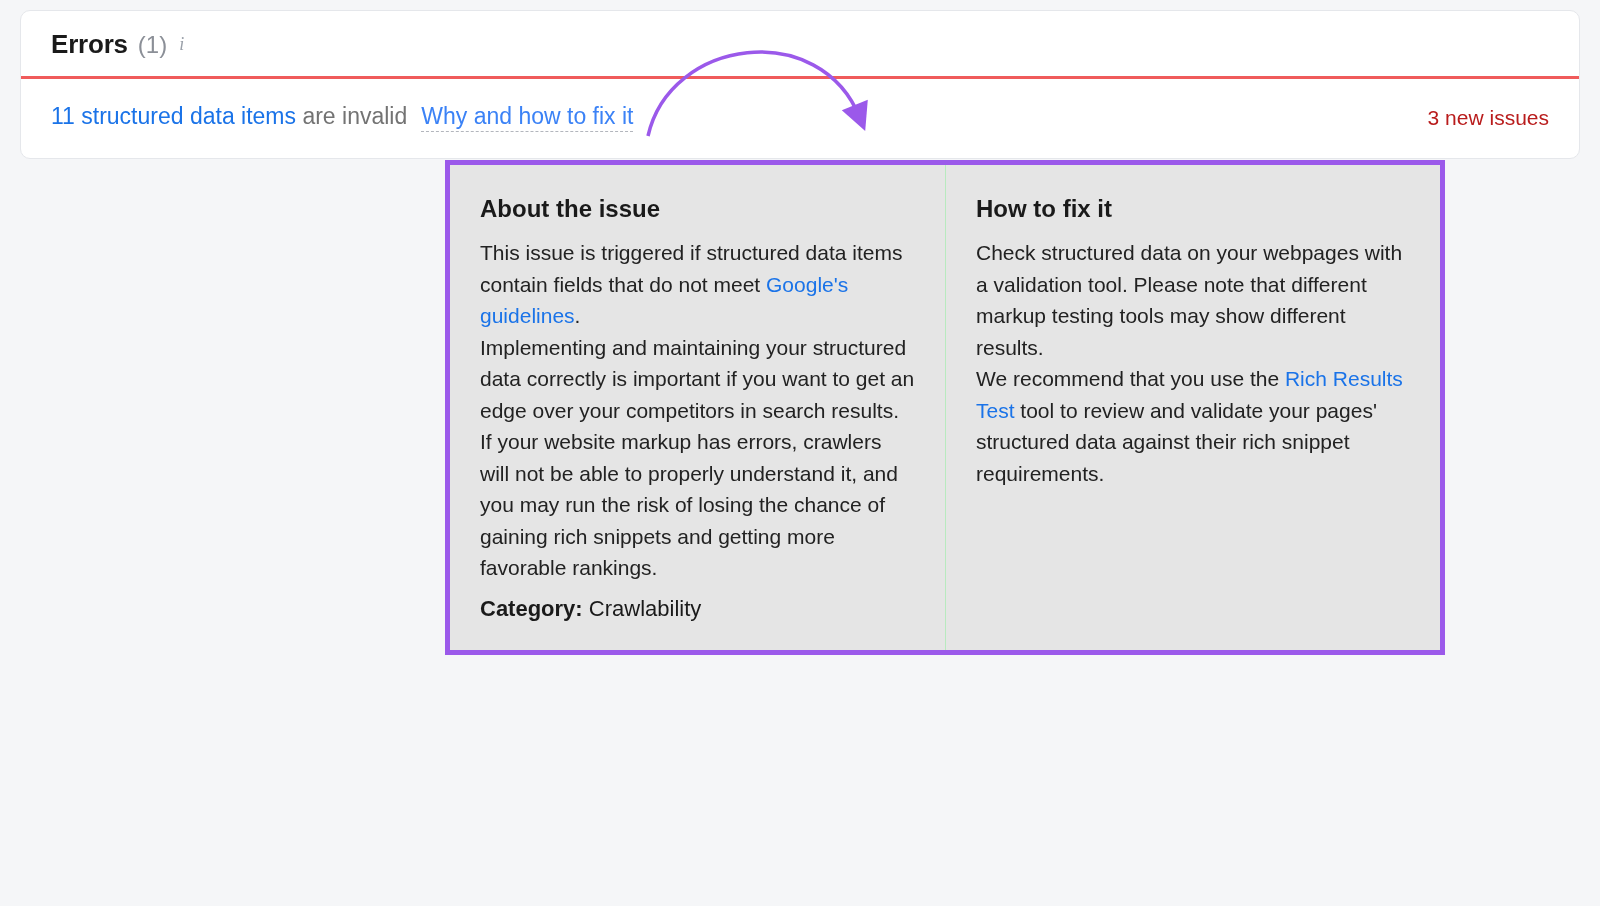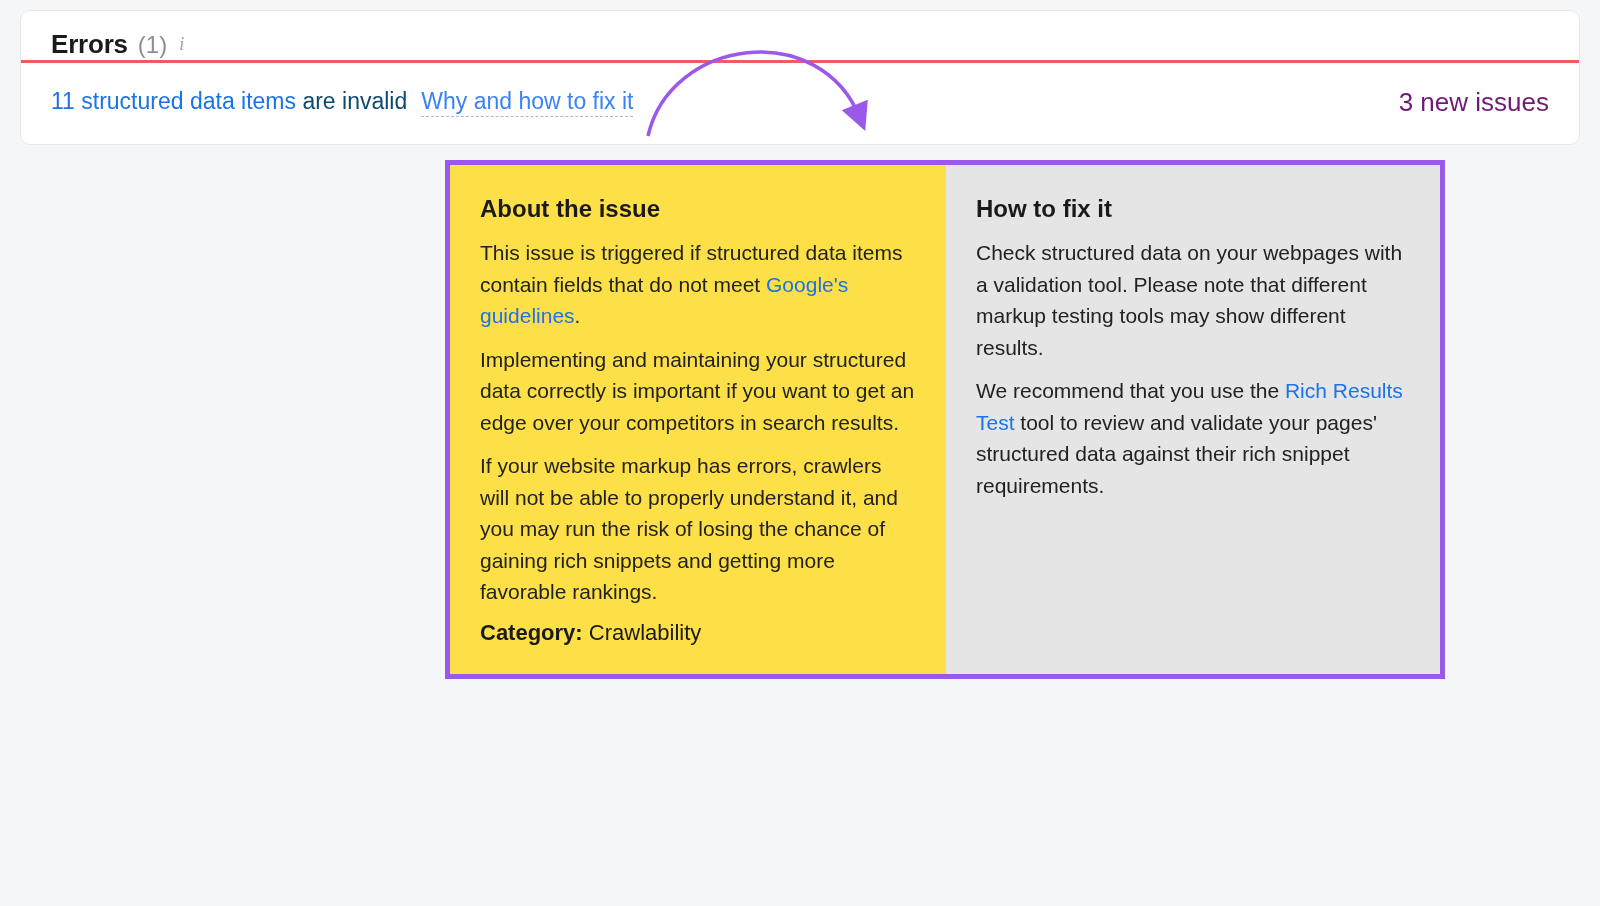--- a/index.html
+++ b/index.html
@@ -12,21 +12,21 @@
     color: #1a1a1a;
   }
   .card {
     background: #fff;
     border: 1px solid #e5e7eb;
     border-radius: 10px;
     overflow: visible;
     position: relative;
   }
   .card-header {
-    padding: 18px 30px 0 30px;
+    padding: 18px 30px 16px 30px;
     display: flex;
     align-items: center;
     gap: 10px;
     border-bottom: 3px solid #f05b5b;
   }
   .card-header .title {
     font-size: 26px;
     font-weight: 700;
     letter-spacing: -0.2px;
   }
@@ -54,31 +54,31 @@
     align-items: baseline;
     gap: 14px;
     font-size: 23px;
   }
   .link-blue {
     color: #1a73e8;
     text-decoration: none;
     cursor: pointer;
   }
   .text-dark {
-    color: #0c4a6e;
+    color: #737373;
   }
   .why-fix {
     color: #3b82f6;
     border-bottom: 1px dashed #b3b6bd;
     cursor: pointer;
     padding-bottom: 1px;
   }
   .new-issues {
-    color: #701a75;
-    font-size: 26px;
+    color: #b91c1c;
+    font-size: 21px;
     cursor: pointer;
   }
 
   
   .arrow-svg {
     position: absolute;
     top: 8px;
     left: 640px;
     width: 260px;
     height: 160px;
@@ -95,39 +95,39 @@
     border: 5px solid #9b59ea;
     display: flex;
     background: #fff;
     z-index: 4;
   }
   .popup .col {
     padding: 30px 30px 28px 30px;
   }
   .popup .about {
     flex: 1 1 50%;
-    background: #fde047;
+    background: #e5e5e5;
   }
   .popup .howfix {
     flex: 1 1 50%;
     background: #e5e5e5;
     border-left: 1px solid #b8eabf;
   }
   .popup h3 {
     font-size: 24px;
     font-weight: 700;
     margin-bottom: 14px;
   }
   .popup p, .popup .para {
     font-size: 21px;
     line-height: 1.5;
     color: #222;
     margin-bottom: 0;
   }
-  .popup .para + .para { margin-top: 12px; }
+  .popup .para + .para { margin-top: 0; }
   .popup .cat-line {
     margin-top: 12px;
     font-size: 22px;
   }
   .popup .cat-line .cat-label {
     font-weight: 700;
   }
 </style>
 </head>
 <body>

